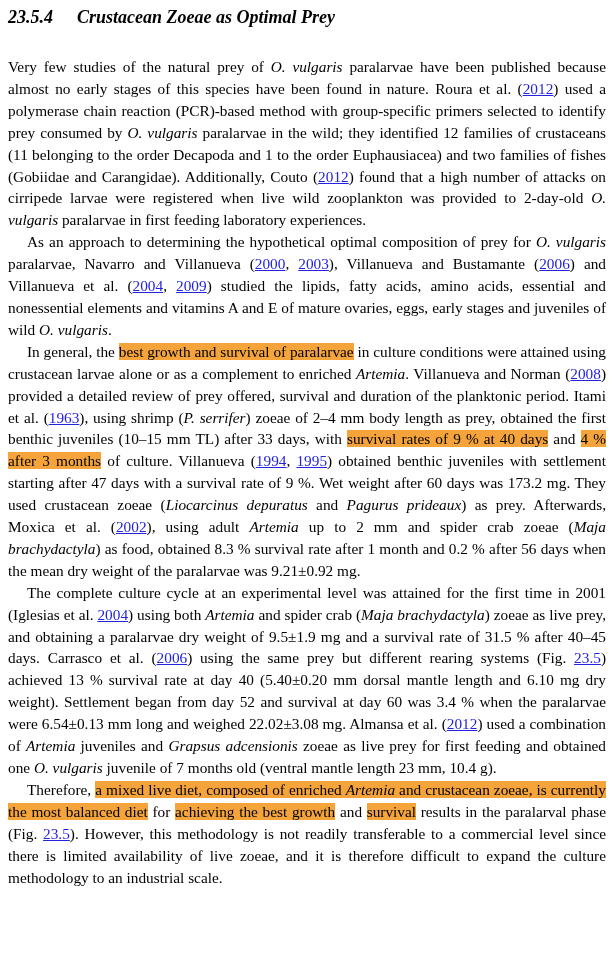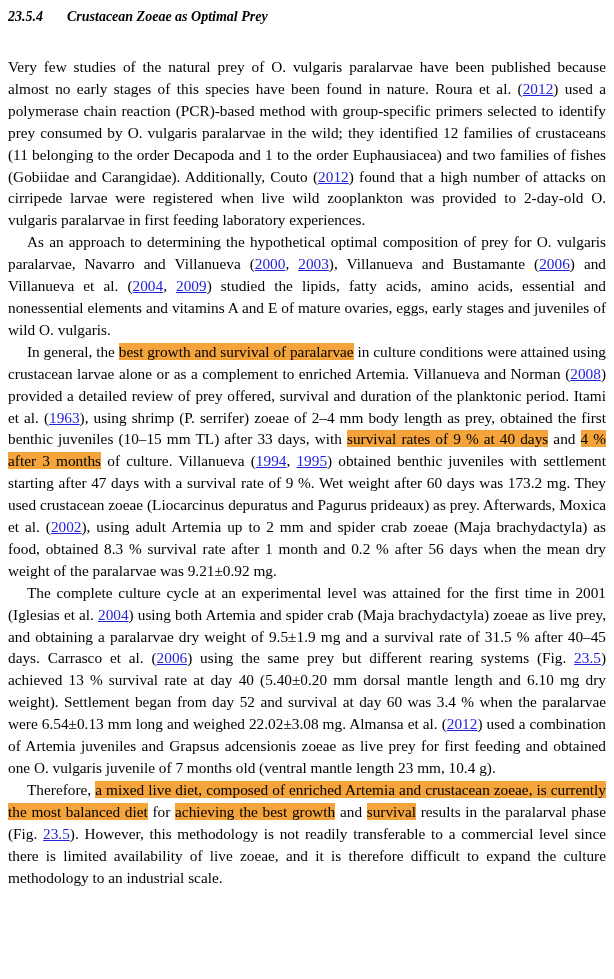--- a/index.html
+++ b/index.html
@@ -16,37 +16,38 @@
     color: var(--fg, #000000);
     font-family: "Liberation Serif", "DejaVu Serif", serif;
     font-size: 15.3px;
     line-height: 21.9px;
     overflow: hidden;
     text-align: justify;
     hyphens: auto;
     -webkit-hyphens: auto;
   }
   .section-heading {
-    font-size: 14px;
+    font-size: 18px;
     line-height: 24px;
     font-weight: bold;
     font-style: italic;
     margin: 0 0 27px 0;
     text-align: left;
   }
   .section-number {
     margin-right: 24px;
   }
   .para {
     margin: 0;
   }
   .para.indent {
     text-indent: 19px;
   }
   .italic {
+    font-style: italic;
   }
   .highlight {
     background-color: var(--hl, #f5a43c);
   }
   .cite-link {
     color: var(--link, #2222dd);
     cursor: pointer;
     text-decoration: underline;
   }
 </style>

